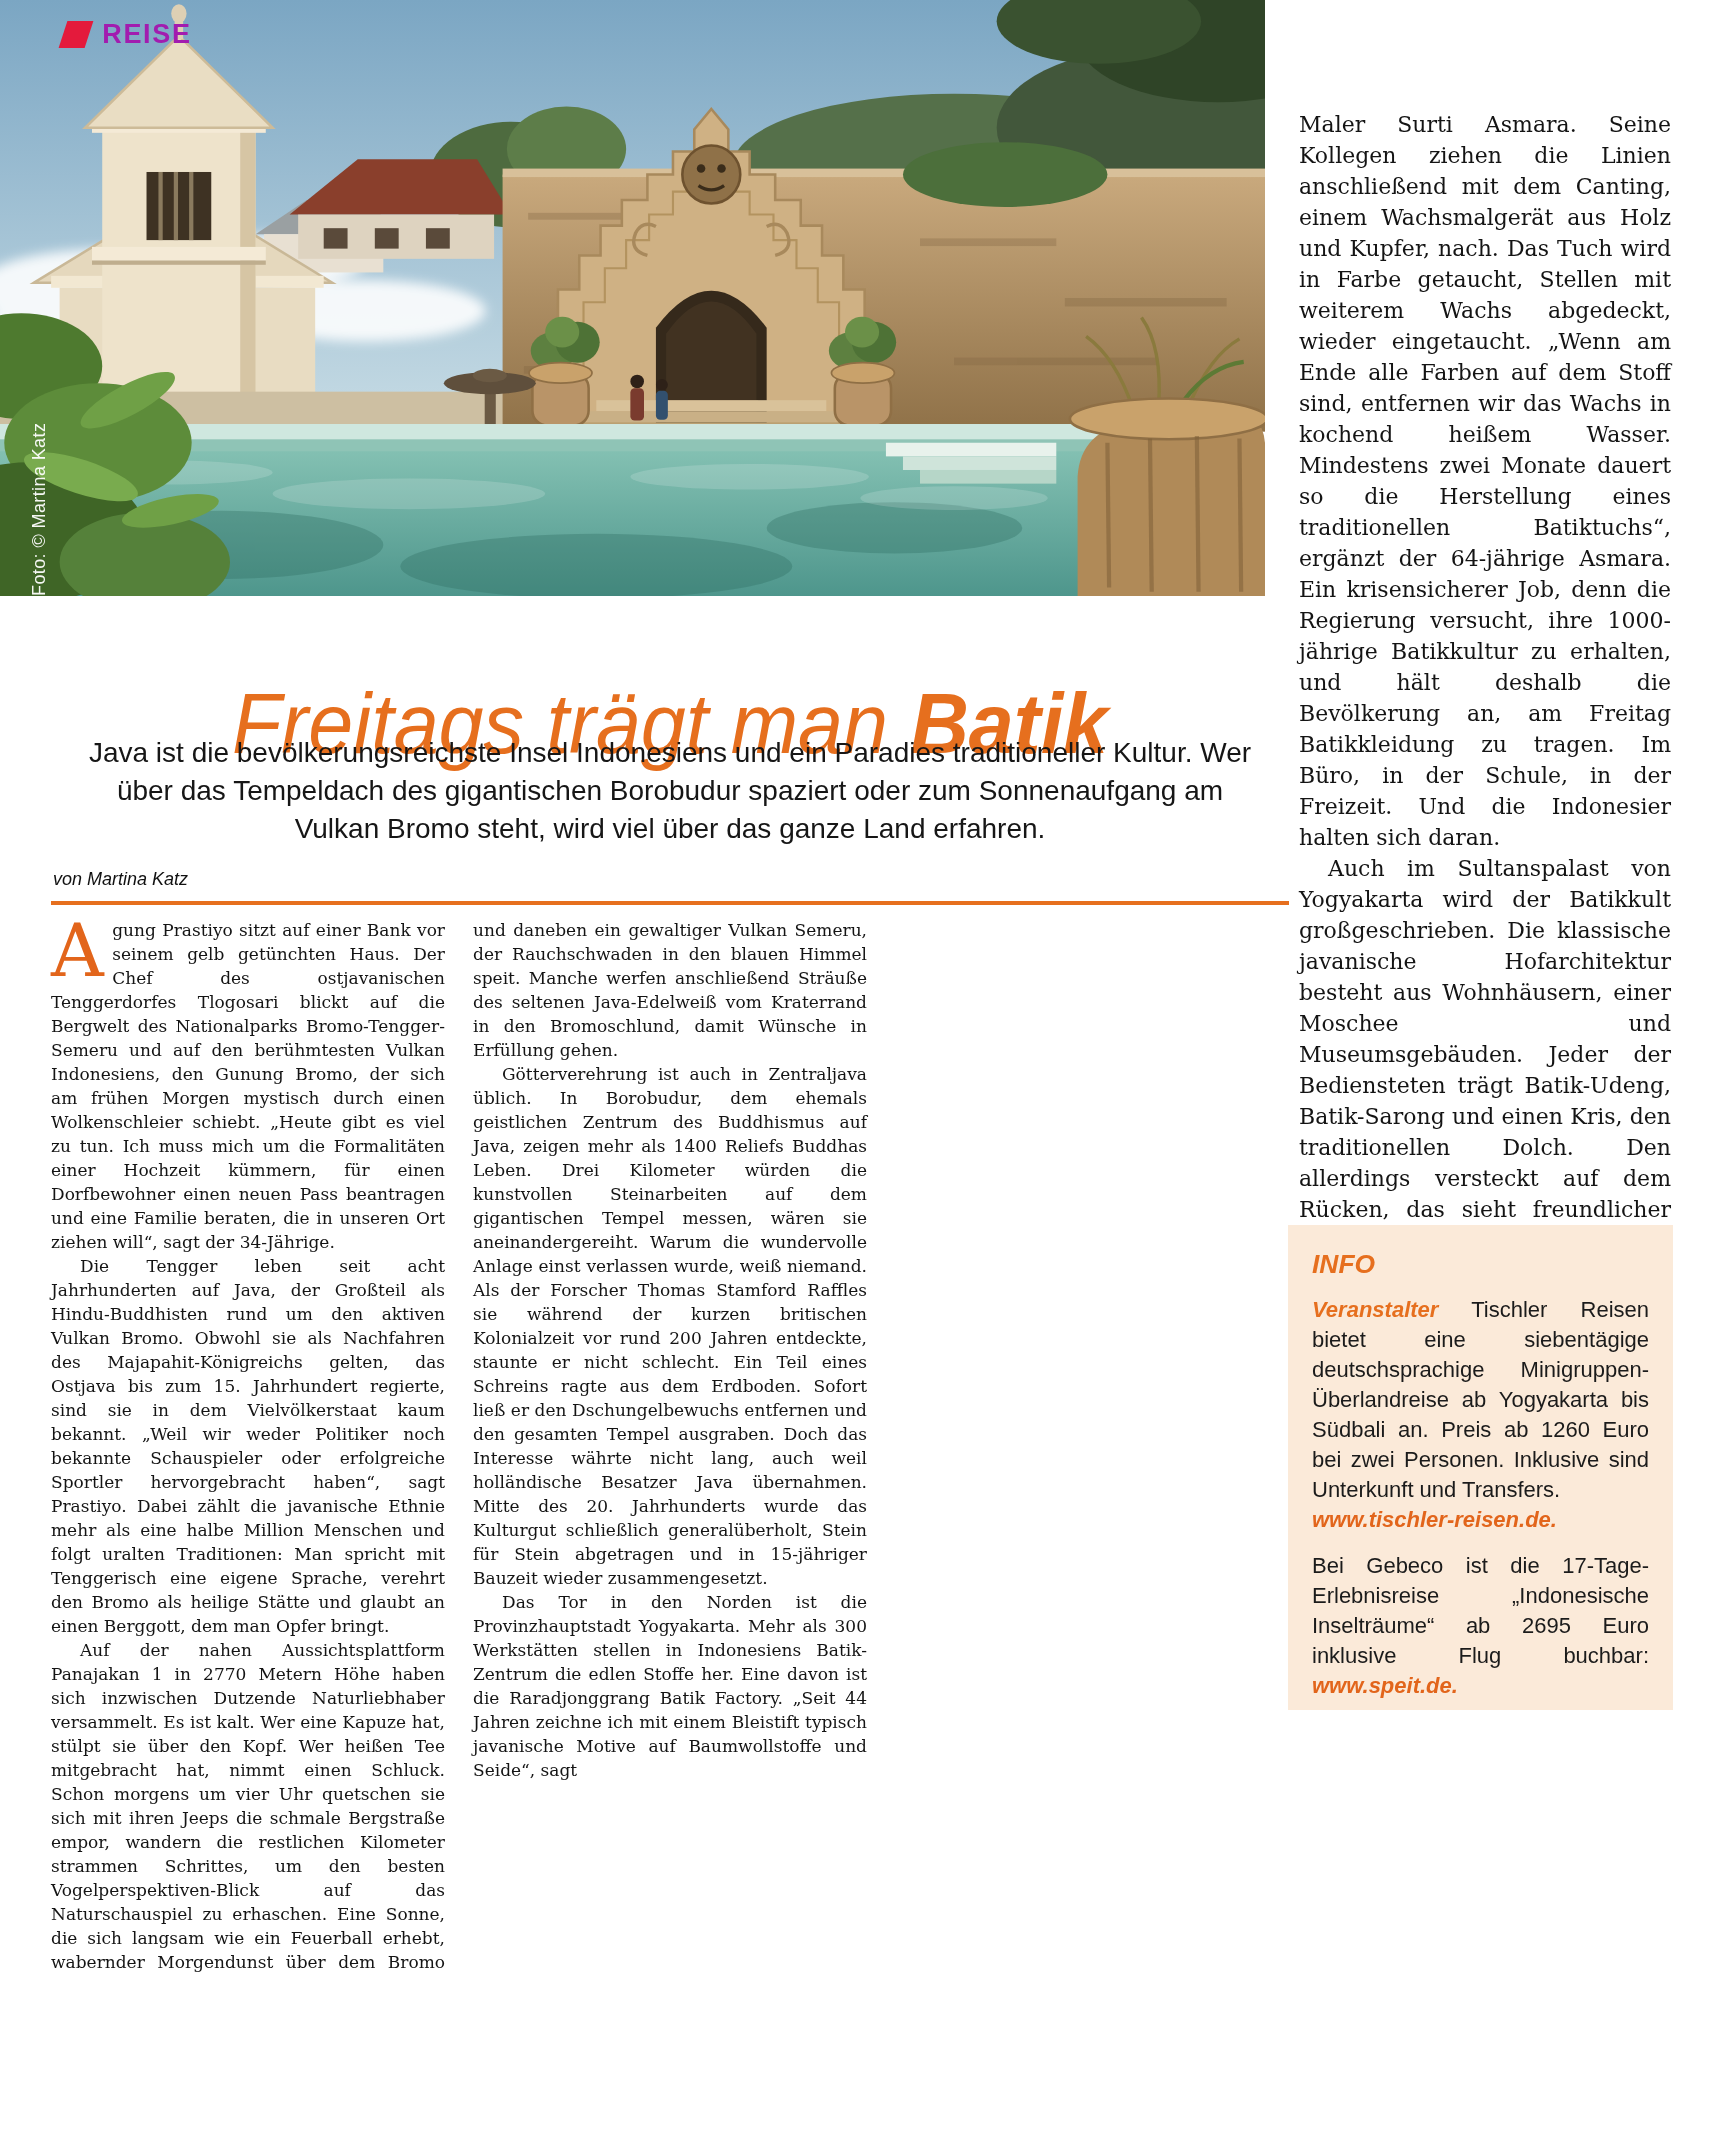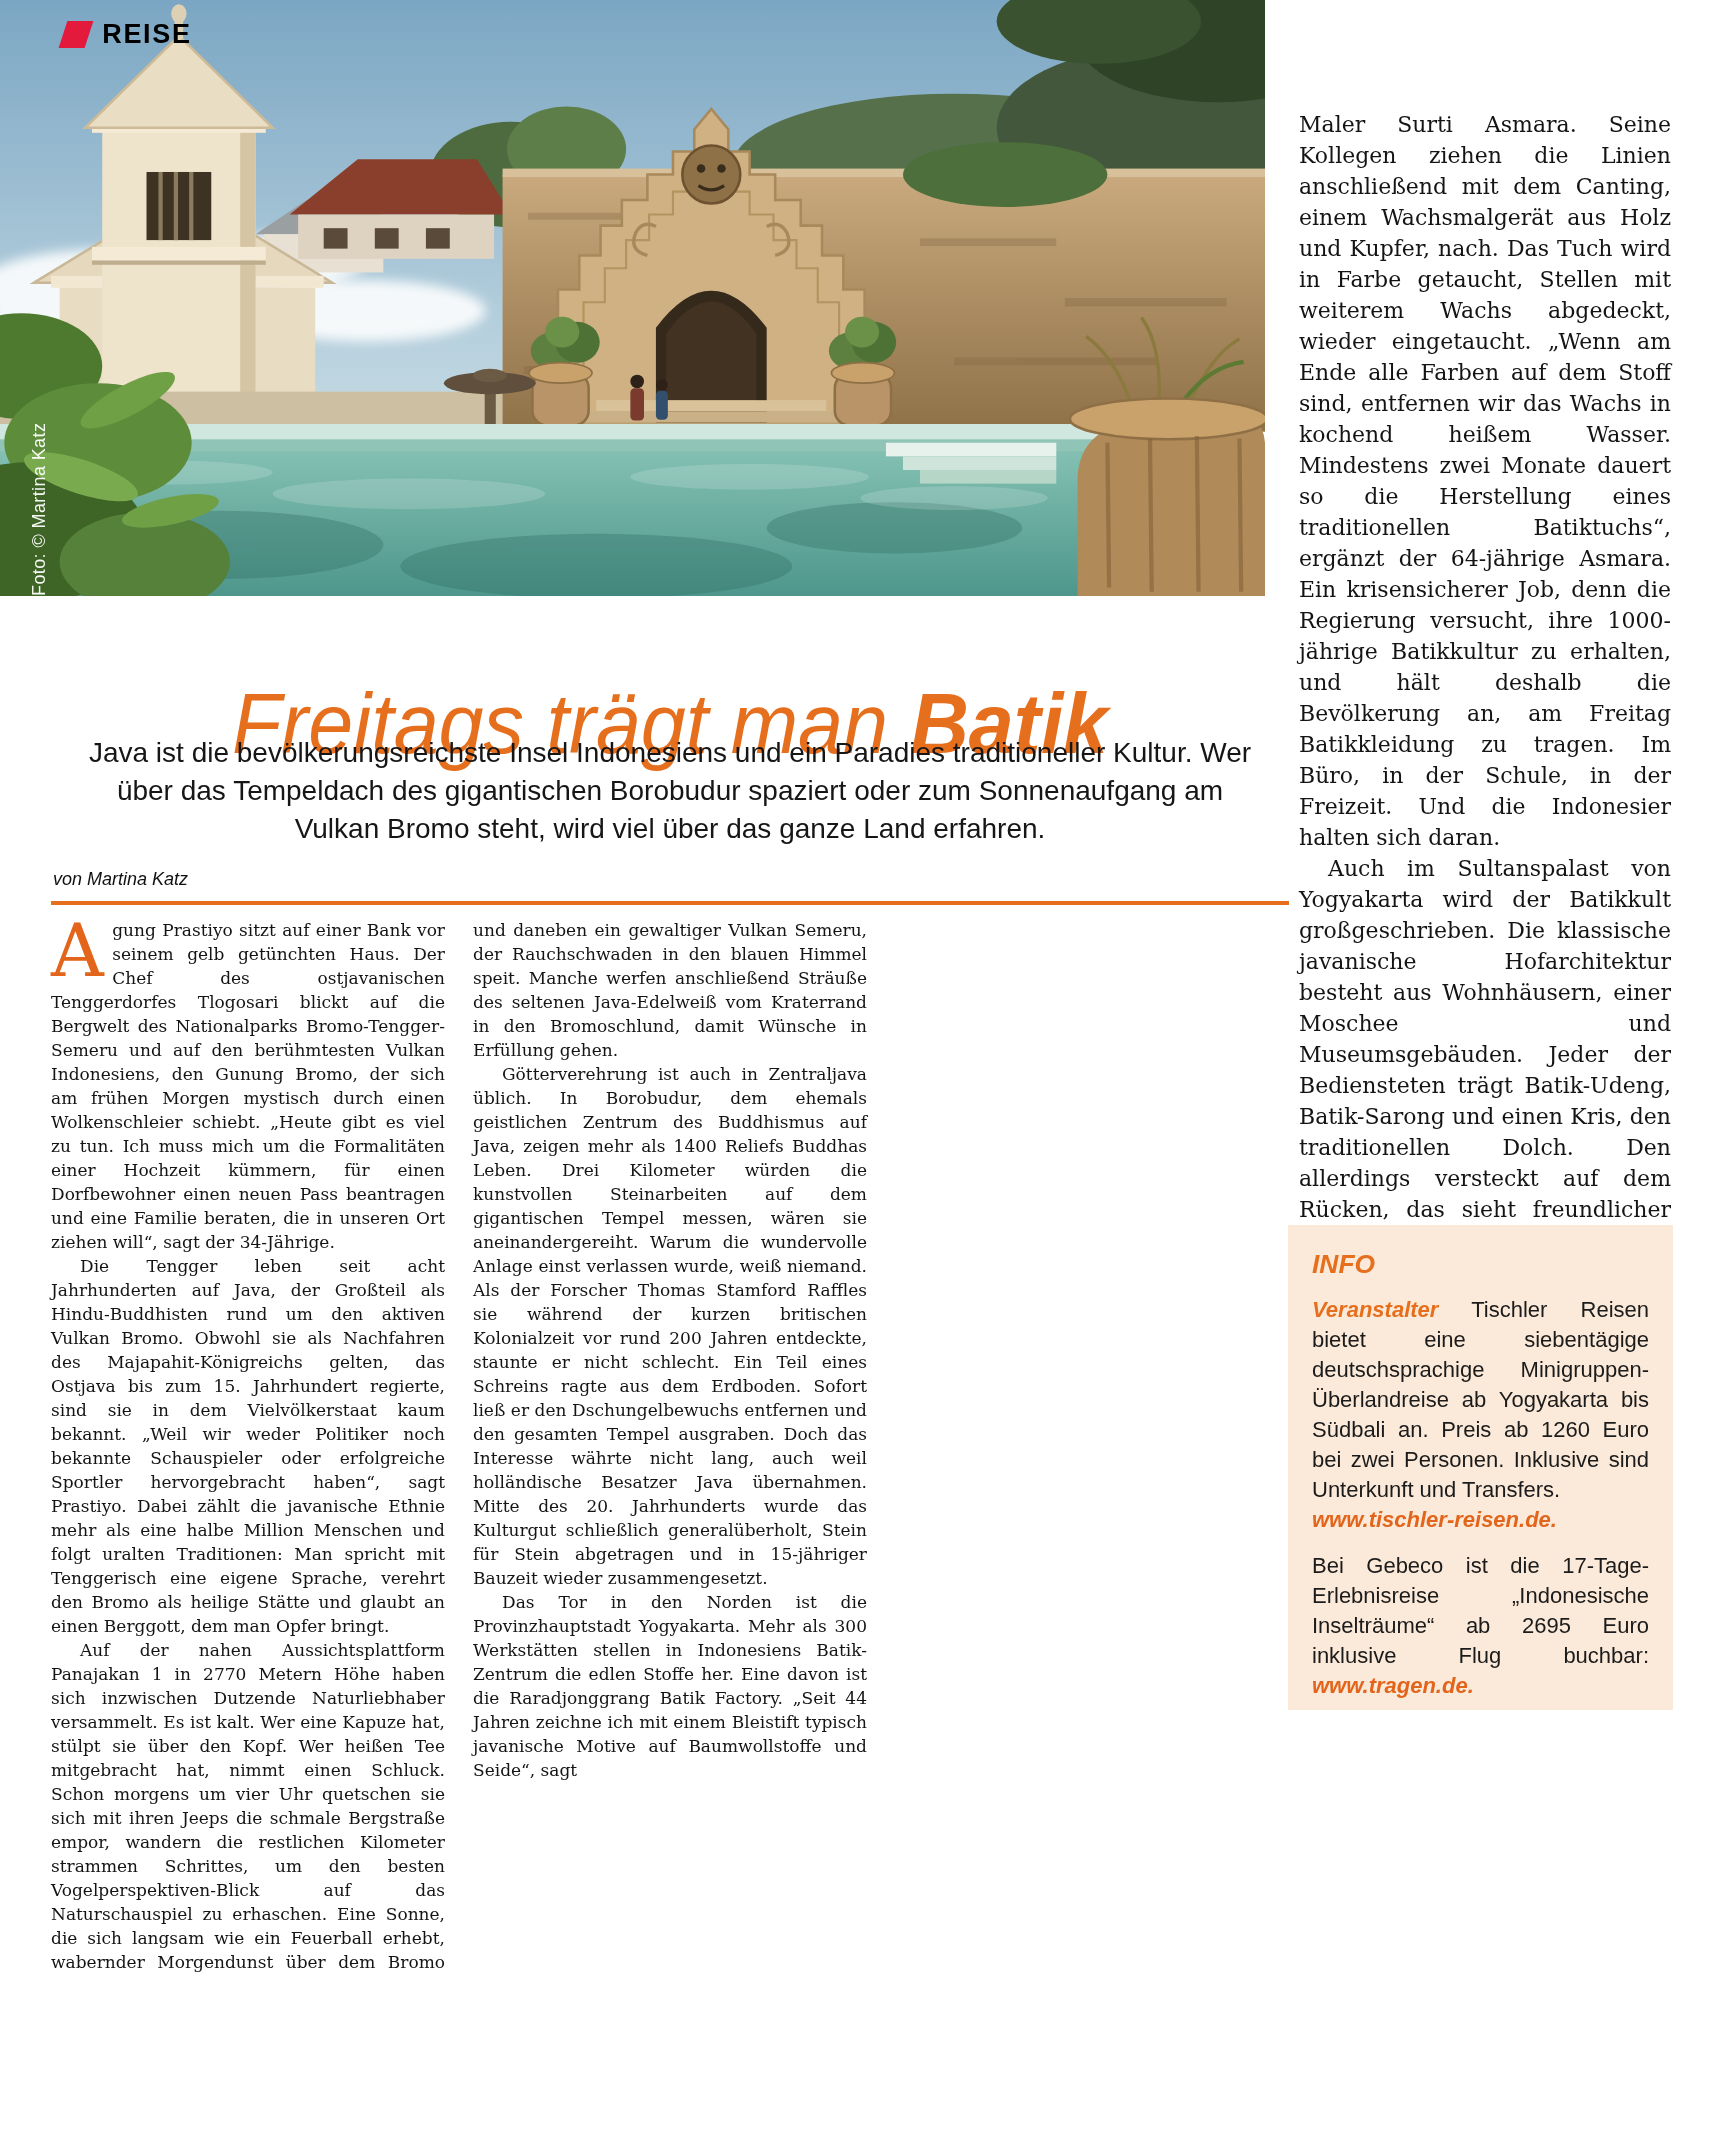--- a/index.html
+++ b/index.html
@@ -4,21 +4,21 @@
 <style>
   html,body{margin:0;padding:0;background:#ffffff;}
   .page{position:relative;width:1729px;height:2130px;background:#ffffff;overflow:hidden;
         font-family:"Liberation Sans",sans-serif;color:#1a1a1a;}
 
   
   .photo{position:absolute;left:0;top:0;width:1265px;height:596px;overflow:hidden;}
   .photo svg{display:block;}
   .reise-tag{position:absolute;left:63px;top:19px;display:flex;align-items:center;}
   .reise-flag{width:25.6px;height:27px;background:#e41a3c;transform:skewX(-18deg);margin-right:13.6px;}
-  .reise-text{font-weight:700;font-size:27px;letter-spacing:1.7px;color:#000000;}
+  .reise-text{font-weight:700;font-size:27px;letter-spacing:1.7px;color:#a21caf;}
   .photo-credit{position:absolute;left:29px;top:596px;transform:rotate(-90deg);transform-origin:0 0;
         color:#ffffff;font-size:18px;letter-spacing:0.4px;opacity:.95;white-space:nowrap;}
 
   
   .headline{position:absolute;left:51px;top:620px;width:1238px;text-align:center;
         font-style:italic;color:#e66f1e;font-size:86px;line-height:1.05;font-weight:400;
         transform:scaleX(.94);transform-origin:50% 0;white-space:nowrap;}
   .headline .hl-bold{font-weight:700;}
   .subhead{position:absolute;left:51px;top:734px;width:1238px;text-align:center;margin:0;}
   .subhead span{display:inline-block;max-width:1193px;font-size:28px;line-height:38px;color:#161616;}
@@ -266,20 +266,20 @@
     <p>Auch im Sultanspalast von Yogyakarta wird der Batikkult großgeschrieben. Die klassische javanische Hofarchitektur besteht aus Wohnhäusern, einer Moschee und Museumsgebäuden. Jeder der Bediensteten trägt Batik-Udeng, Batik-Sarong und einen Kris, den traditionellen Dolch. Den allerdings versteckt auf dem Rücken, das sieht freundlicher aus.</p>
   </div>
 
   <aside class="infobox">
     <div class="info-title">INFO</div>
 
     <p class="info-entry"><span class="info-lead">Veranstalter</span> <span>Tischler Reisen bietet eine siebentägige deutschsprachige Minigruppen-Überlandreise ab Yogyakarta bis Südbali an. Preis ab 1260 Euro bei zwei Personen. Inklusive sind Unterkunft und Transfers.</span>
       <a href="#" class="info-link block">www.tischler-reisen.de.</a>
     </p>
 
-    <p class="info-entry"><span>Bei Gebeco ist die 17-Tage-Erlebnisreise „Indonesische Inselträume“ ab 2695 Euro inklusive Flug buchbar:</span> <a href="#" class="info-link">www.tragen.de.</a>
+    <p class="info-entry"><span>Bei Gebeco ist die 17-Tage-Erlebnisreise „Indonesische Inselträume“ ab 2695 Euro inklusive Flug buchbar:</span> <a href="#" class="info-link">www.speit.de.</a>
     </p>
 
 
   </aside>
 
 </div>
 
 
 </body></html>

